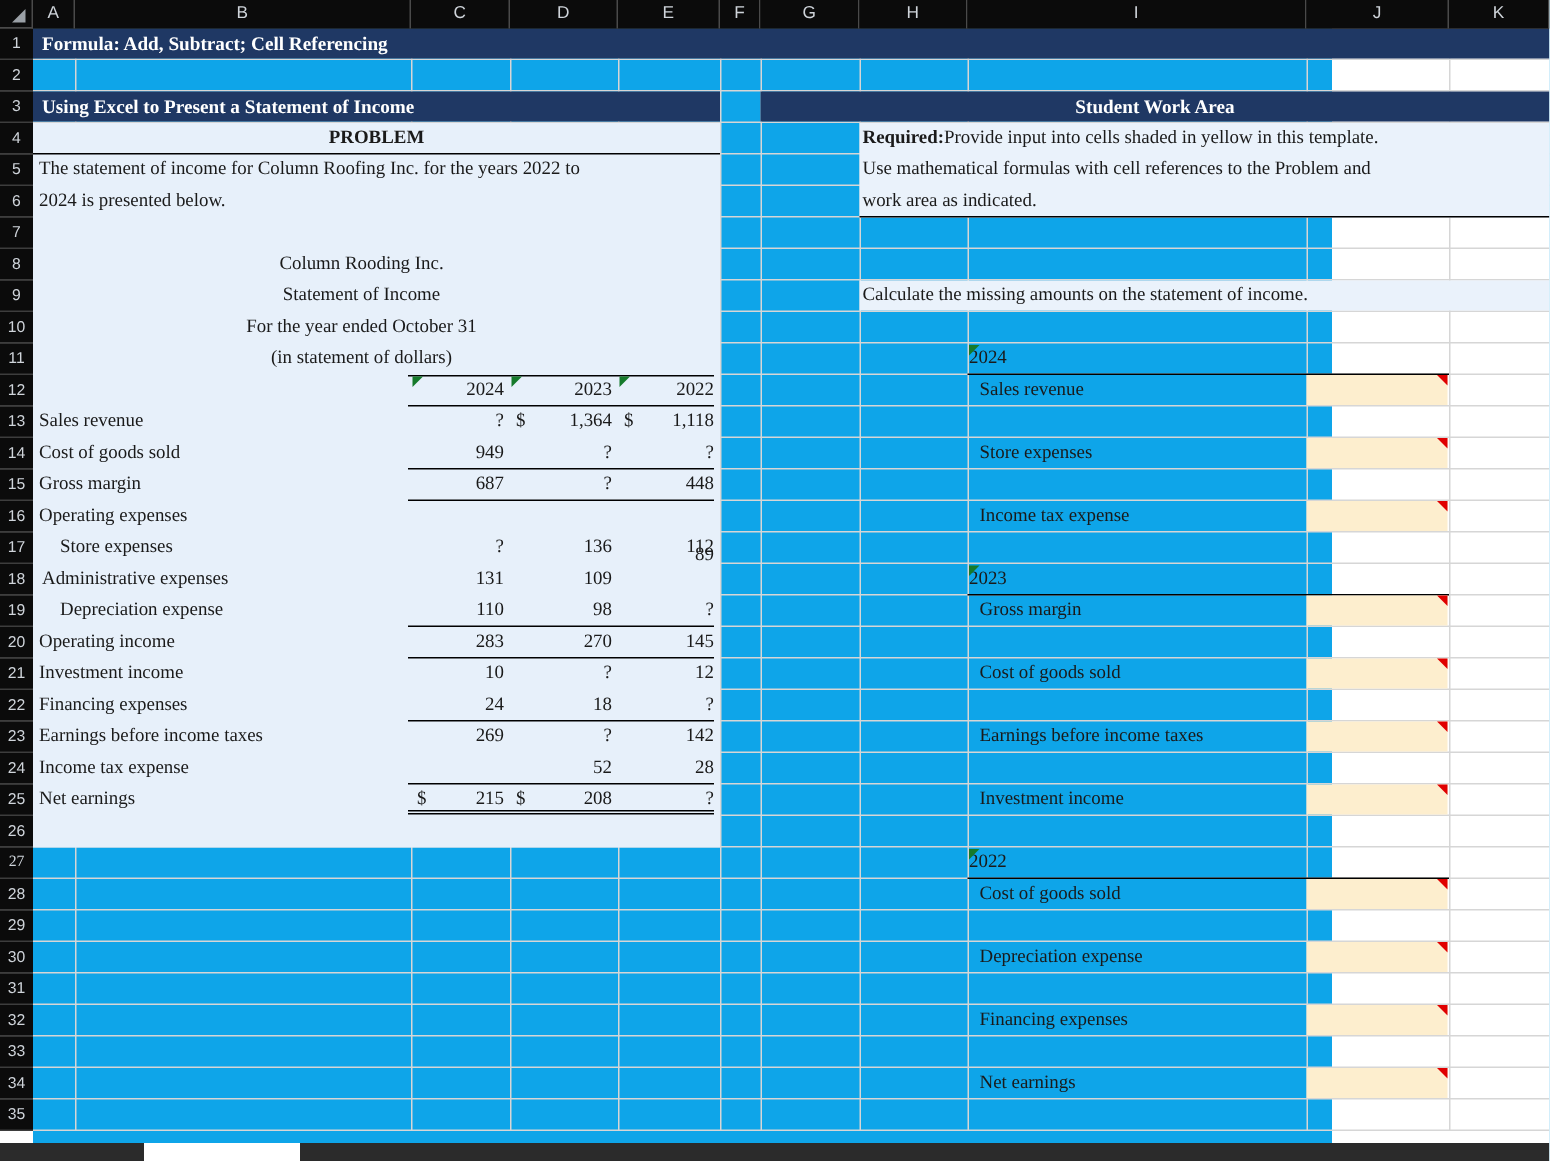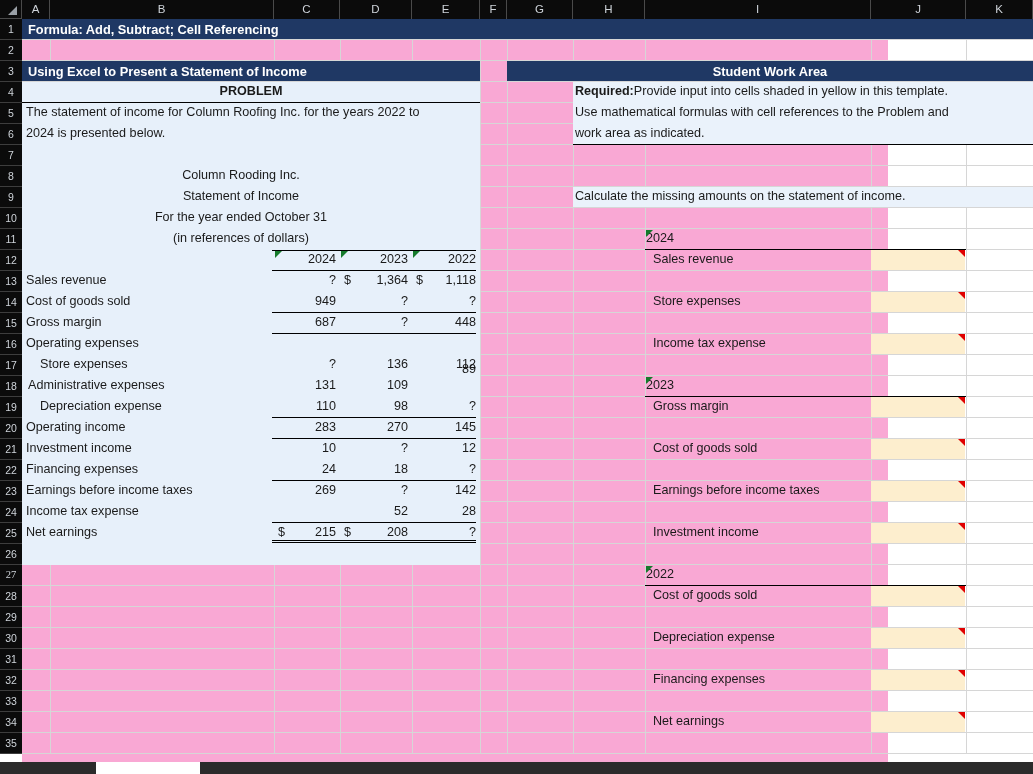--- a/index.html
+++ b/index.html
@@ -77,21 +77,22 @@
     border-bottom: 1px solid #3d3d3d;
     background: #0b0b0b;
   }
 
   
   .sheet {
     position: absolute;
     left: 22px; top: 19px;
     width: 866px;
     height: 743px;
-    background: #f9a8d4;
+    background: #0ea5e9;
+    font-family: Liberation Serif, serif;
   }
   .gline-v {
     position: absolute;
     top: 0;
     width: 1px;
     background: #d6d6d6;
   }
   .gline-h {
     position: absolute;
     left: 0;
@@ -238,21 +239,21 @@
         <div class="band" style="left:0px;top:0px;width:1011px;height:20px;padding-left:6px;">Formula: Add, Subtract; Cell Referencing</div>
         <div class="band" style="left:0px;top:42px;width:458px;height:20px;padding-left:6px;">Using Excel to Present a Statement of Income</div>
         <div class="band c" style="left:485px;top:42px;width:526px;height:20px;">Student Work Area</div>
         <div class="cell c" style="left:0px;top:63px;width:458px;height:20px;font-weight:bold;font-size:12.6px;">PROBLEM</div>
         <div class="rule" style="left:0px;top:83px;width:458px;"></div>
         <div class="cell l" style="left:4px;top:84px;width:500px;height:20px;">The statement of income for Column Roofing Inc. for the years 2022 to</div>
         <div class="cell l" style="left:4px;top:105px;width:500px;height:20px;">2024 is presented below.</div>
         <div class="cell c" style="left:0px;top:147px;width:438px;height:20px;">Column Rooding Inc.</div>
         <div class="cell c" style="left:0px;top:168px;width:438px;height:20px;">Statement of Income</div>
         <div class="cell c" style="left:0px;top:189px;width:438px;height:20px;">For the year ended October 31</div>
-        <div class="cell c" style="left:0px;top:210px;width:438px;height:20px;">(in references of dollars)</div>
+        <div class="cell c" style="left:0px;top:210px;width:438px;height:20px;">(in statement of dollars)</div>
         <div class="rule" style="left:250px;top:231px;width:204px;"></div>
         <div class="cell r" style="left:252px;top:231px;width:62px;height:20px;">2024</div>
         <div class="greentri" style="left:253px;top:232px;"></div>
         <div class="cell r" style="left:318px;top:231px;width:68px;height:20px;">2023</div>
         <div class="greentri" style="left:319px;top:232px;"></div>
         <div class="cell r" style="left:390px;top:231px;width:64px;height:20px;">2022</div>
         <div class="greentri" style="left:391px;top:232px;"></div>
         <div class="rule" style="left:250px;top:251px;width:204px;"></div>
         <div class="cell l" style="left:4px;top:252px;width:240px;height:20px;">Sales revenue</div>
         <div class="cell r" style="left:252px;top:252px;width:62px;height:20px;">?</div>

